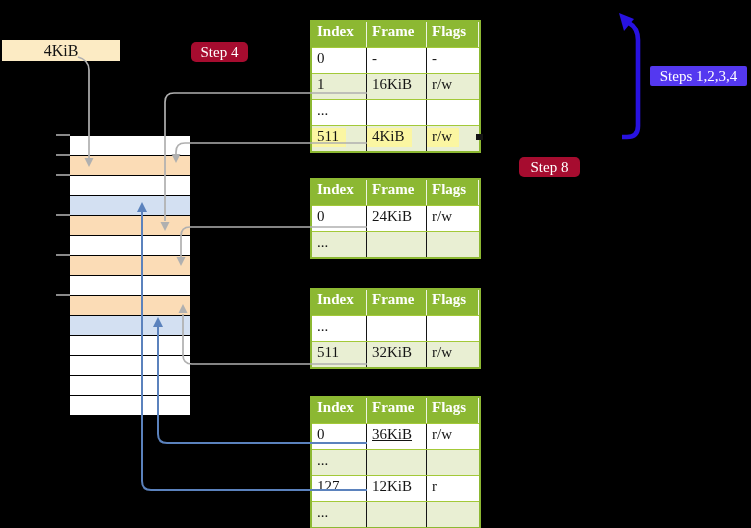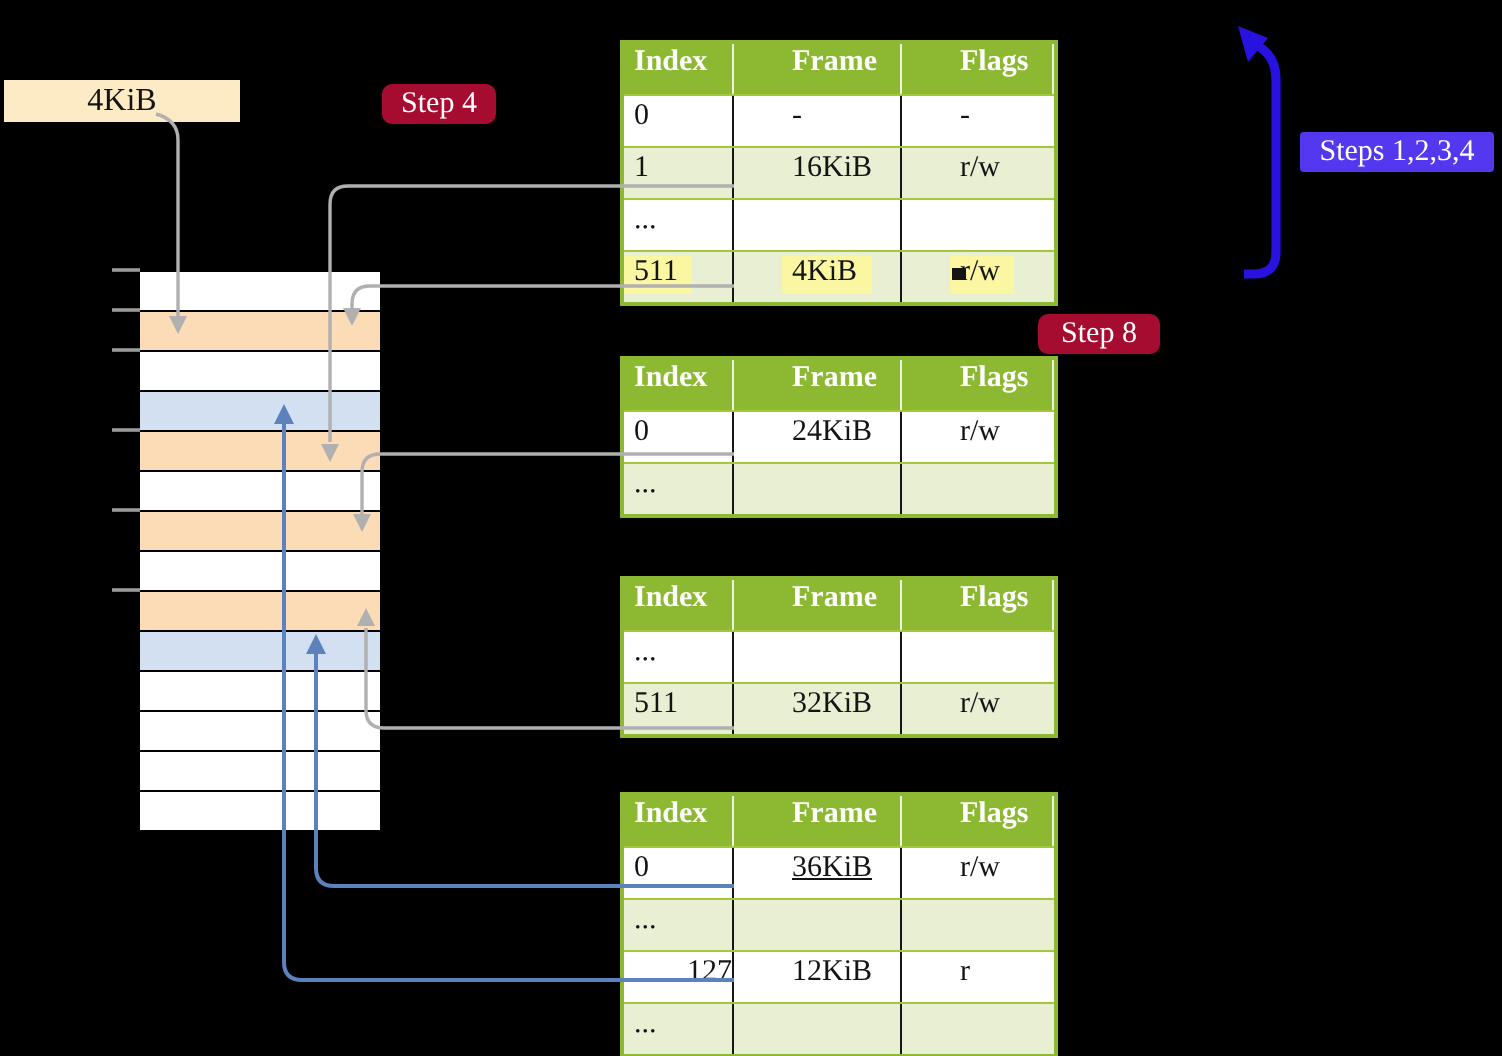--- a/index.html
+++ b/index.html
@@ -18,21 +18,21 @@
         background:var(--label-wheat);color:#141414;text-align:center;
         font:16px/21px "Liberation Serif",serif;z-index:2;}
   
   #memory-column{position:absolute;left:70px;top:135px;width:120px;z-index:1;border-top:1.4px solid #000;}
   .memrow{height:20px;box-sizing:border-box;border-bottom:1.6px solid #000;}
   .mem-white{background:#ffffff;}
   .mem-peach{background:var(--frame-peach);}
   .mem-blue{background:var(--frame-blue);}
   
   .ptable{position:absolute;border:2px solid var(--table-header-green);z-index:2;background:#fff;}
-  .prow{display:flex;height:26px;box-sizing:border-box;gap:24px;}
+  .prow{display:flex;height:26px;box-sizing:border-box;}
   .prow:nth-child(n+2){border-top:1.4px solid #a3c938;}
   .phead{background:var(--table-header-green);height:25px;}
   .plain{background:#ffffff;}
   .alt{background:var(--table-row-green);}
   .pcell{box-sizing:border-box;padding:2px 0 0 5px;font:15px "Liberation Serif",serif;
          color:#141414;overflow:hidden;white-space:nowrap;}
   .pcell:not(:last-child){border-right:1.1px solid #161616;}
   .phead .pcell{color:#fff;font-weight:bold;border-right:1.1px solid #eef3e2;padding-top:1px;}
   .hl{background:var(--highlight-yellow);display:inline-block;margin-left:-5px;
       padding:0 7px 2px 5px;}
@@ -184,21 +184,21 @@
         <div class="pcell" style="width: 55px;">0</div>
         <div class="pcell" style="width: 60px; text-decoration: underline;">36KiB</div>
         <div class="pcell" style="width: 52px;">r/w</div>
       </div>
       <div class="prow alt">
         <div class="pcell" style="width: 55px;">...</div>
         <div class="pcell" style="width: 60px;"></div>
         <div class="pcell" style="width: 52px;"></div>
       </div>
       <div class="prow plain">
-        <div class="pcell" style="width: 55px; text-align: right;">127</div>
+        <div class="pcell" style="width: 55px;">127</div>
         <div class="pcell" style="width: 60px;">12KiB</div>
         <div class="pcell" style="width: 52px;">r</div>
       </div>
       <div class="prow alt">
         <div class="pcell" style="width: 55px;">...</div>
         <div class="pcell" style="width: 60px;"></div>
         <div class="pcell" style="width: 52px;"></div>
       </div>
     </div>
   </div>

